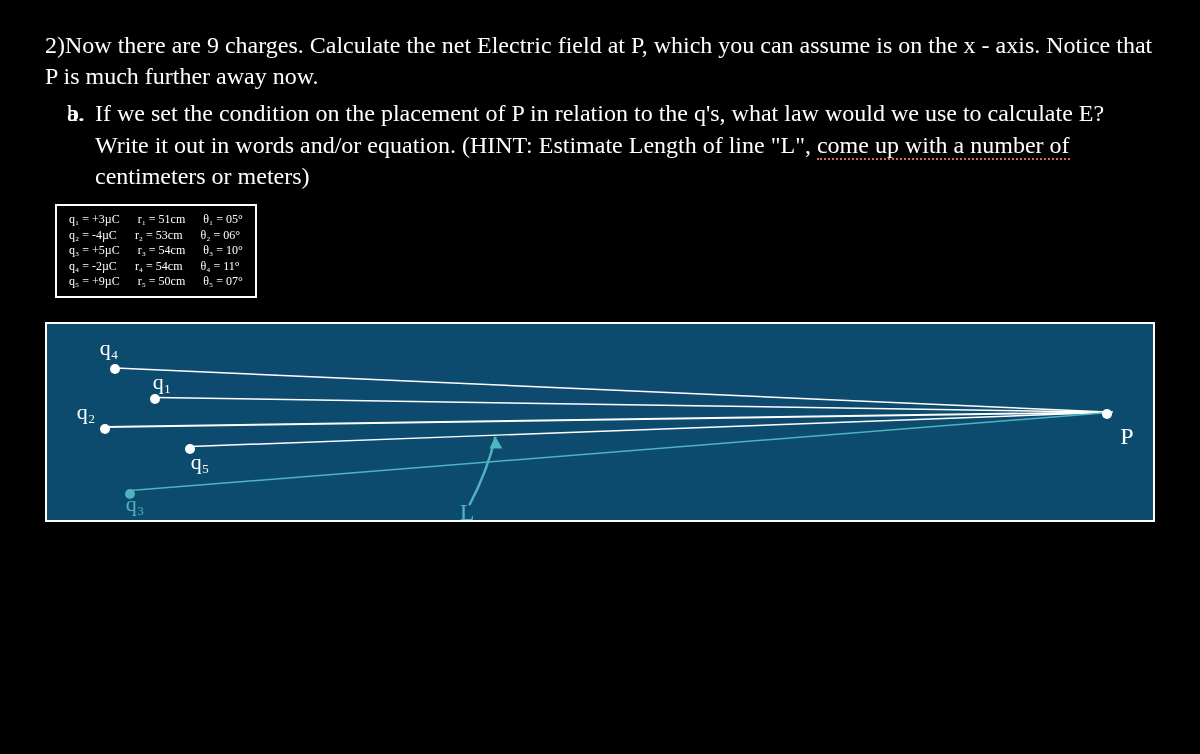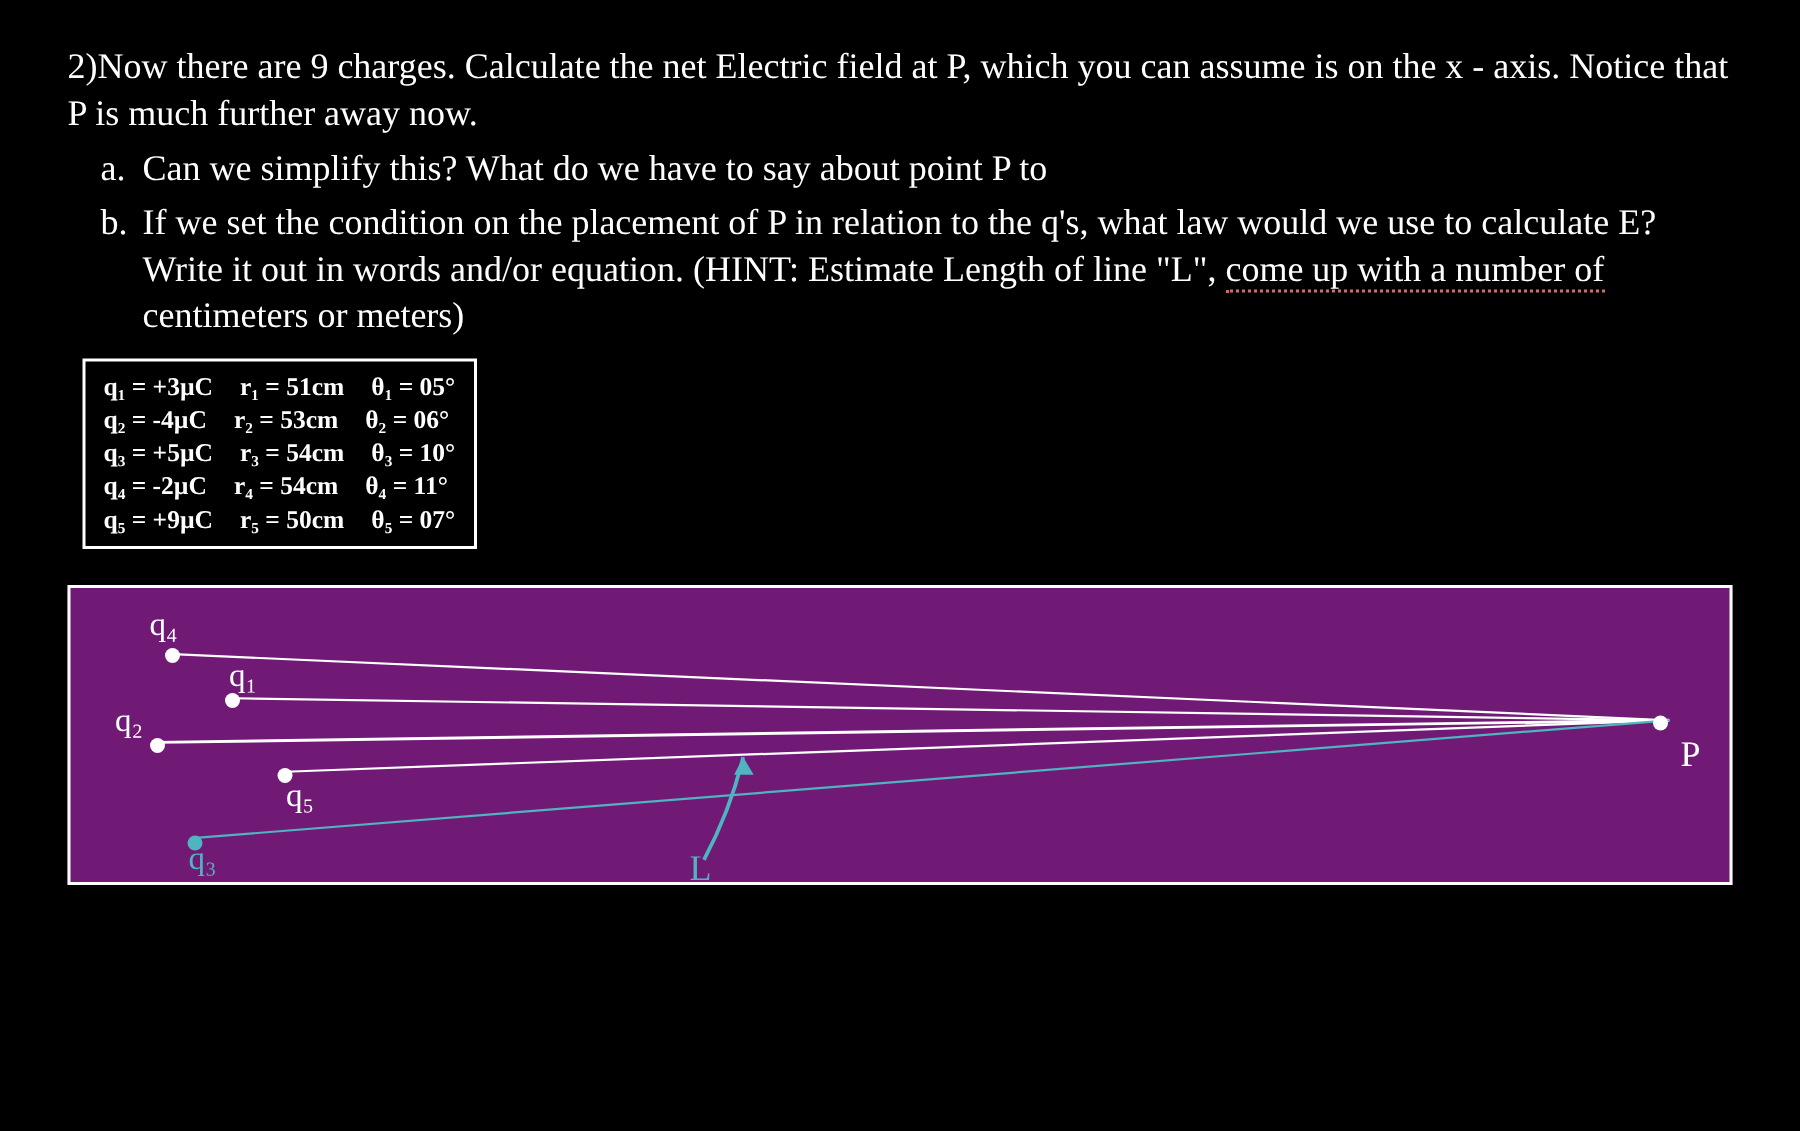--- a/index.html
+++ b/index.html
@@ -35,34 +35,33 @@
     .dotted-underline {
       border-bottom: 2px dotted #d46b6b;
       margin-top: 44px;
     }
     .data-box {
       border: 2px solid #fff;
       display: inline-block;
       padding: 6px 12px;
       margin-top: 8px;
       margin-left: 10px;
-      font-size: 17px;
+      font-size: 12px;
       line-height: 1.3;
-      font-weight: bold;
     }
     .data-row { display: flex; gap: 18px; }
     .data-col { white-space: nowrap; }
 
     .diagram {
       border: 2px solid #fff;
       margin-top: 24px;
       width: 100%;
       height: 200px;
       position: relative;
-      background: #701a75;
+      background: #0c4a6e;
     }
     .dot {
       position: absolute;
       width: 10px;
       height: 10px;
       background: #fff;
       border-radius: 50%;
       transform: translate(-50%, -50%);
     }
     .dot.t { background: #4fb3c0; }
@@ -79,21 +78,20 @@
 
 
 
 <div class="problem-text">
   <span>2)</span><span>Now there are 9 charges. Calculate the net Electric field at P, which you can assume is on the x - axis. Notice that P is much further away now.</span>
 </div>
 
 <div class="sub-list">
   <div class="sub-item">
     <span class="marker">a.</span>
-    <span>Can we simplify this? What do we have to say about point P to</span>
   </div>
   <div class="sub-item">
     <span class="marker">b.</span>
     <span>If we set the condition on the placement of P in relation to the q's, what law would we use to calculate E? Write it out in words and/or equation. (HINT: Estimate Length of line "L", </span><span class="dotted-underline">come up with a number of</span><span> centimeters or meters)</span>
   </div>
 </div>
 
 <div class="data-box">
   <div class="data-row">
     <span class="data-col">q₁ = +3µC</span>

